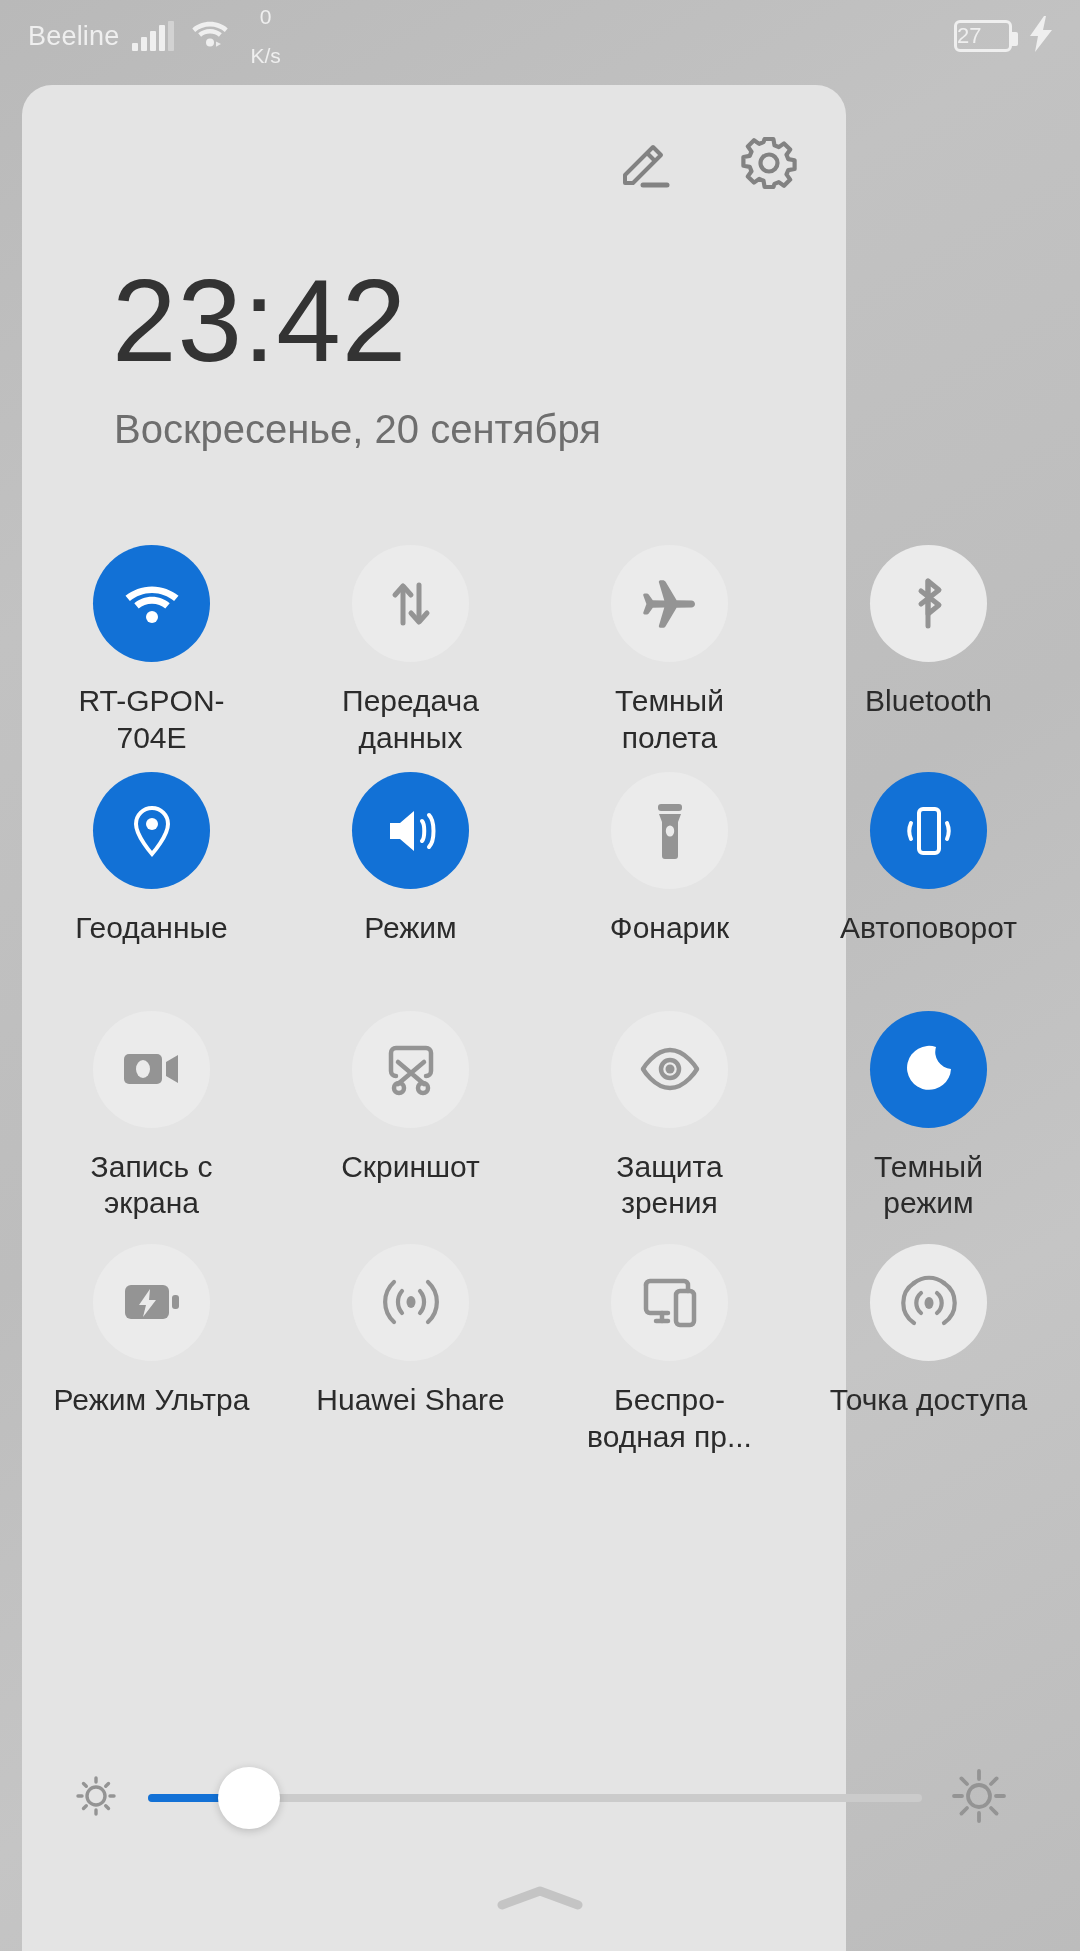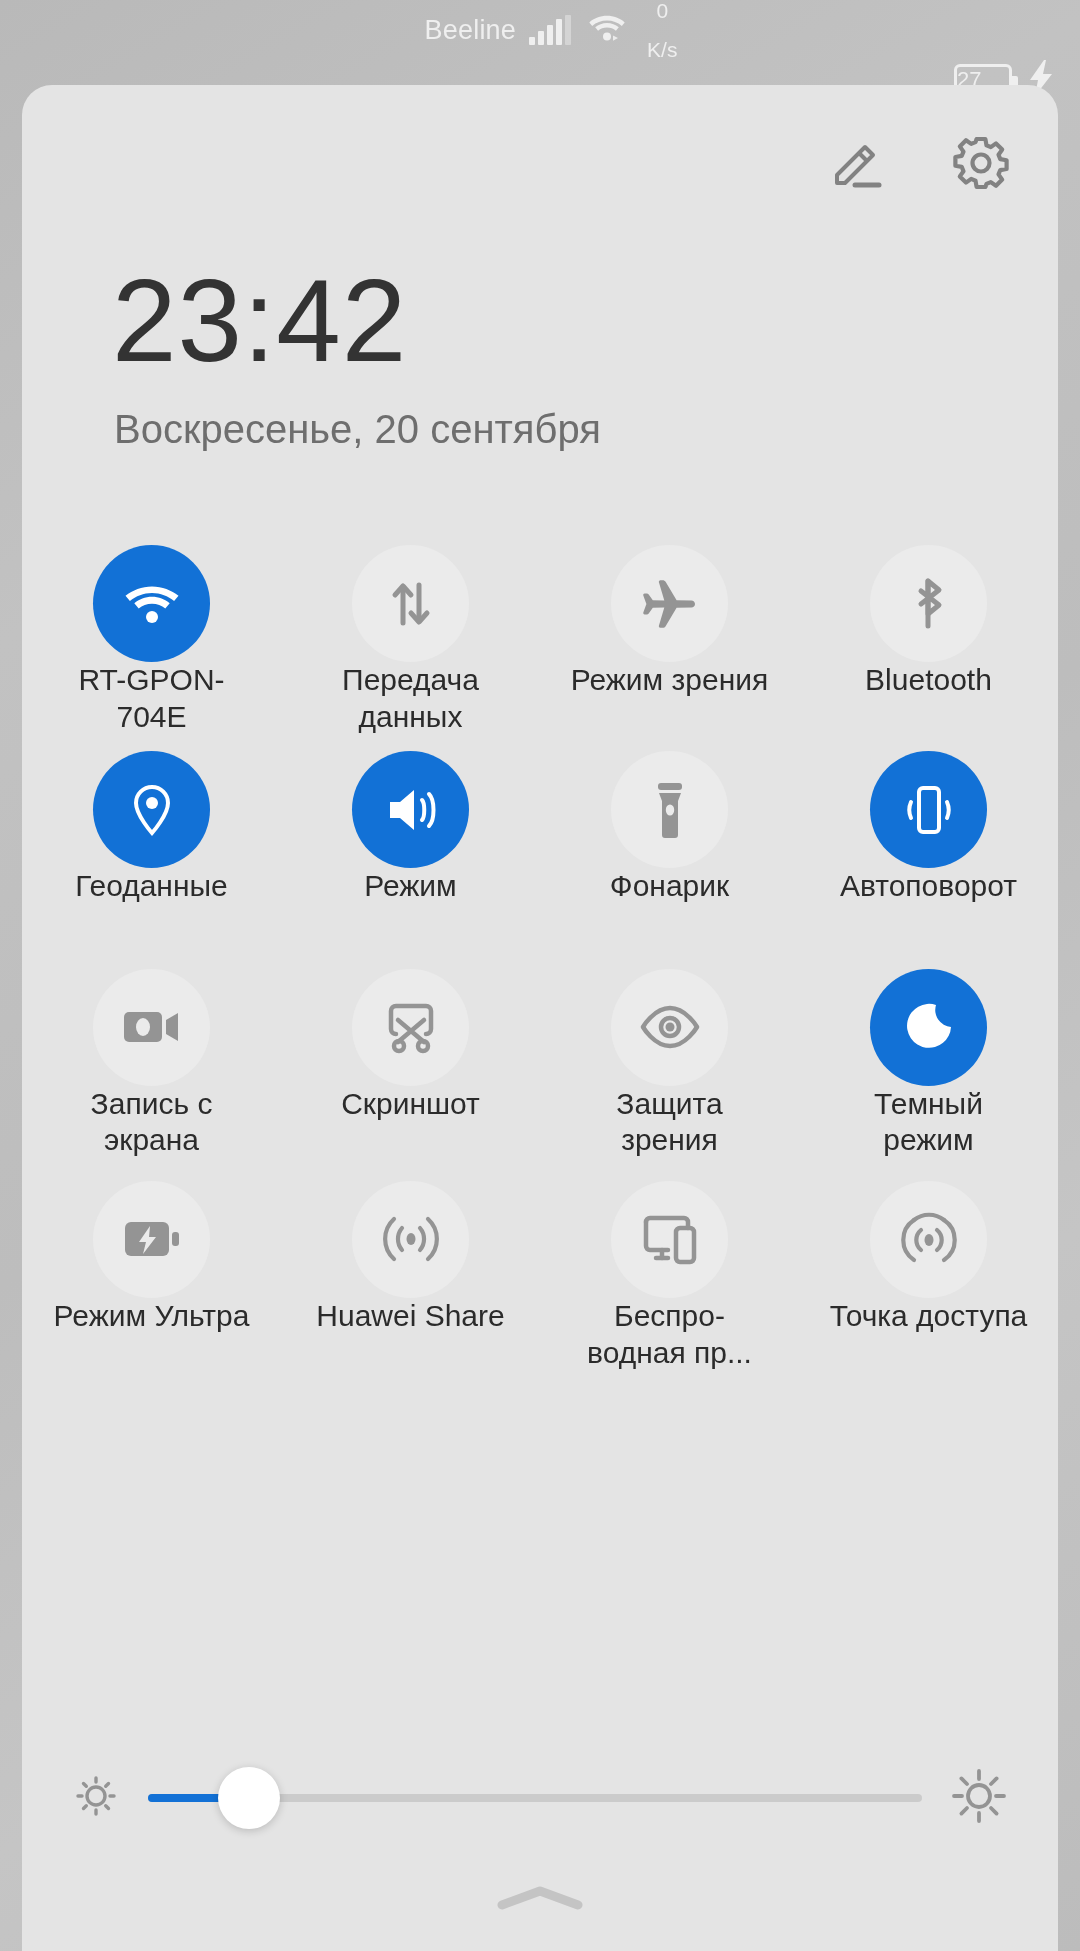--- a/index.html
+++ b/index.html
@@ -17,23 +17,22 @@
   }
 
   
   .status-bar {
     position: absolute;
     top: 0; left: 0;
     width: 1080px;
     height: 72px;
     display: flex;
     align-items: center;
-    padding: 0 26px 0 48px;
+    padding: 0 26px 0 28px;
     color: #f2f2f2;
-    flex-direction: column;
   }
   .status-left {
     display: flex;
     align-items: center;
     gap: 13px;
   }
   .carrier {
     font-size: 27px;
     letter-spacing: 0.2px;
     color: #efefef;
@@ -96,21 +95,21 @@
     background: #efefef;
     border-radius: 0 2px 2px 0;
   }
   .bolt { margin-left: 14px; }
 
   
   .panel {
     position: absolute;
     left: 22px;
     top: 85px;
-    width: 1036px;
+    width: 824px;
     height: 1866px;
     background: #e4e4e4;
     border-radius: 30px 30px 0 0;
     padding: 0;
   }
 
   .panel-actions {
     position: absolute;
     top: 47px;
     right: 46px;
@@ -166,20 +165,21 @@
     background: #ebebeb;
     display: flex;
     align-items: center;
     justify-content: center;
     flex: none;
   }
   .tile-circle.on {
     background: #1271d6;
   }
   .tile-label {
+    margin-top: 21px;
     font-size: 30px;
     line-height: 1.22;
     color: #2b2b2b;
     text-align: center;
     max-width: 205px;
     word-break: break-word;
   }
 
   .row {
     width: 100%;
@@ -335,21 +335,21 @@
         </div>
         <div class="tile-label">Передача данных</div>
       </div>
 
       <div class="tile">
         <div class="tile-circle">
           <svg width="62" height="62" viewBox="0 0 62 62">
             <path d="M56 31c0-2-1.6-3.6-3.6-3.6l-14.8-.2L26.6 8.8c-.6-1-1.7-1.6-2.9-1.6h-2.4c-1 0-1.7 1-1.4 2l5.4 18.2-11.5-.2-4.1-5.6c-.4-.6-1.1-1-1.9-1H5.6c-.9 0-1.6.9-1.3 1.8L7.4 31l-3.1 8.6c-.3.9.4 1.8 1.3 1.8h2.2c.8 0 1.5-.4 1.9-1l4.1-5.6 11.5-.2-5.4 18.2c-.3 1 .4 2 1.4 2h2.4c1.2 0 2.3-.6 2.9-1.6l11-18.4 14.8-.2c2 0 3.6-1.6 3.6-3.6z" fill="#949494"></path>
           </svg>
         </div>
-        <div class="tile-label">Режим зрения</div>
+        <div class="tile-label">Темный полета</div>
       </div>
 
       <div class="tile">
         <div class="tile-circle">
           <svg width="44" height="62" viewBox="0 0 44 62">
             <path d="M14 18l18 14-11 9V8l11 9-18 14" fill="none" stroke="#949494" stroke-width="5" stroke-linecap="round" stroke-linejoin="round"></path>
             <path d="M21 8v45" fill="none" stroke="#949494" stroke-width="5" stroke-linecap="round"></path>
           </svg>
         </div>
         <div class="tile-label">Bluetooth</div>

